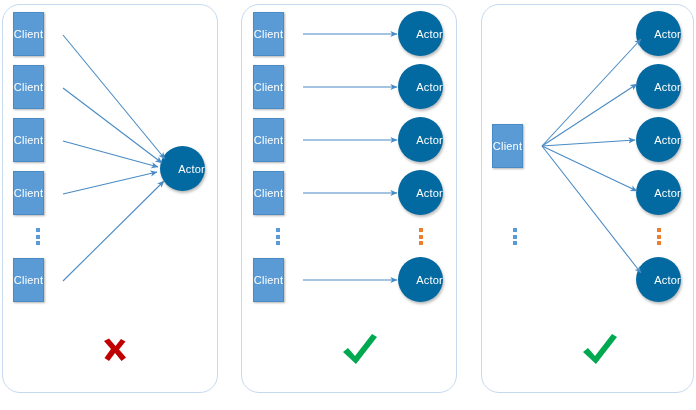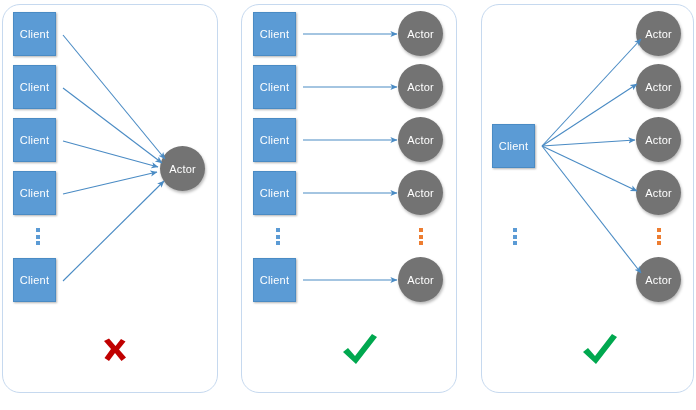--- a/index.html
+++ b/index.html
@@ -46,32 +46,33 @@
     display: flex;
     align-items: center;
     justify-content: center;
     color: #ffffff;
     font-size: 11px;
     font-family: "Liberation Sans", sans-serif;
     letter-spacing: 0.2px;
     white-space: nowrap;
   }
   .client-node {
-    width: 43px;
+    width: 31px;
     height: 44px;
     background: #5b9bd5;
     border: 1px solid #4a8bc4;
     box-shadow: 1px 1px 2px rgba(0,0,0,0.30);
   }
   .actor-node {
     width: 45px;
     height: 45px;
     border-radius: 50%;
-    background: #737373;
+    background: #0369a1;
     box-shadow: 1px 2px 3px rgba(0,0,0,0.28);
+    justify-content: flex-end;
   }
 
   .ellipsis {
     position: absolute;
     display: flex;
     flex-direction: column;
     align-items: center;
     justify-content: space-between;
     width: 5px;
     height: 17px;

